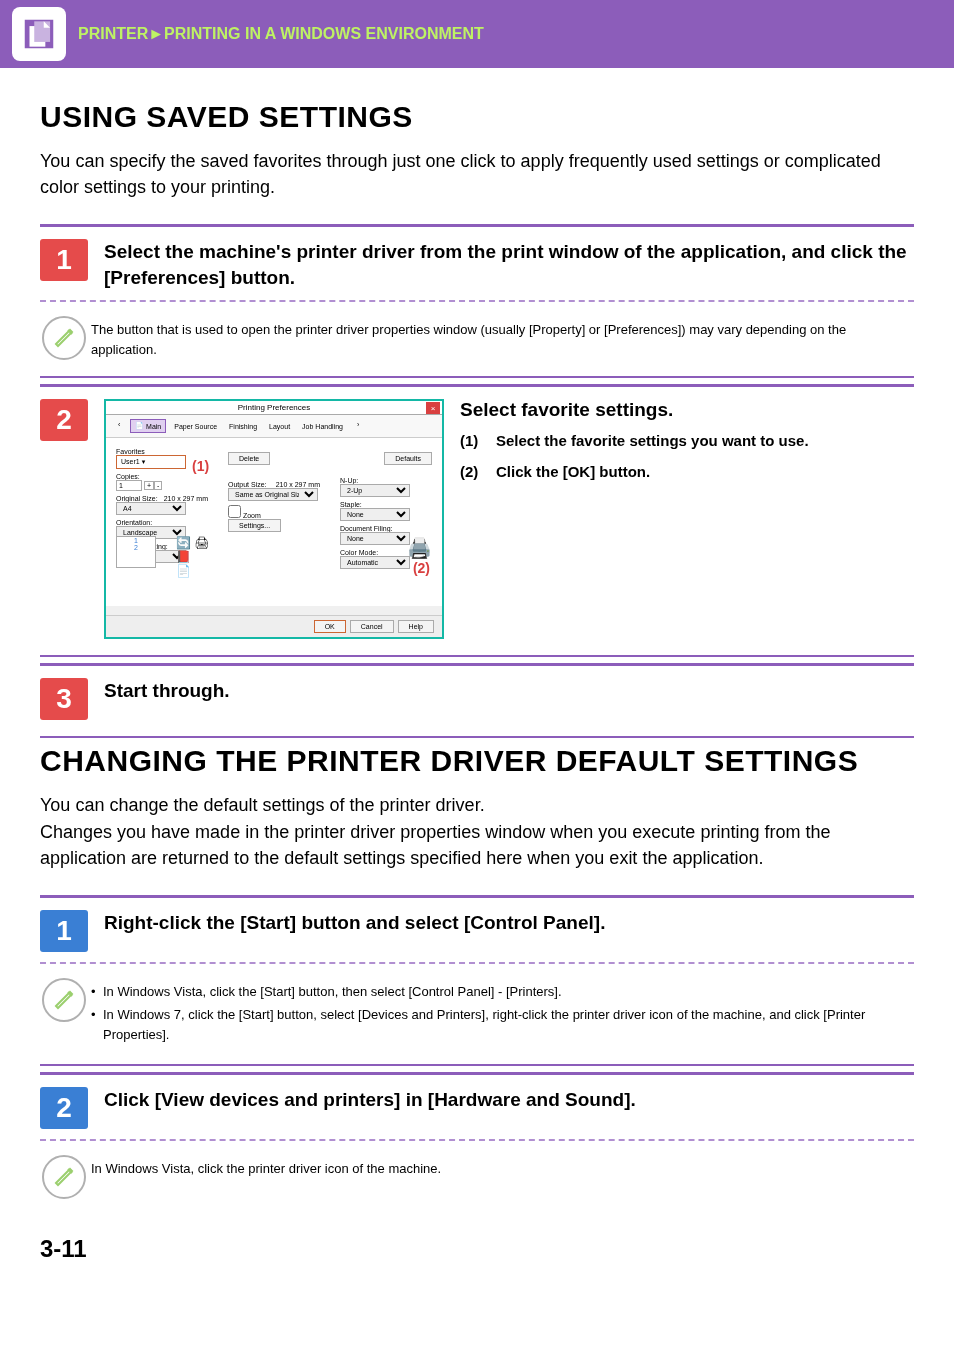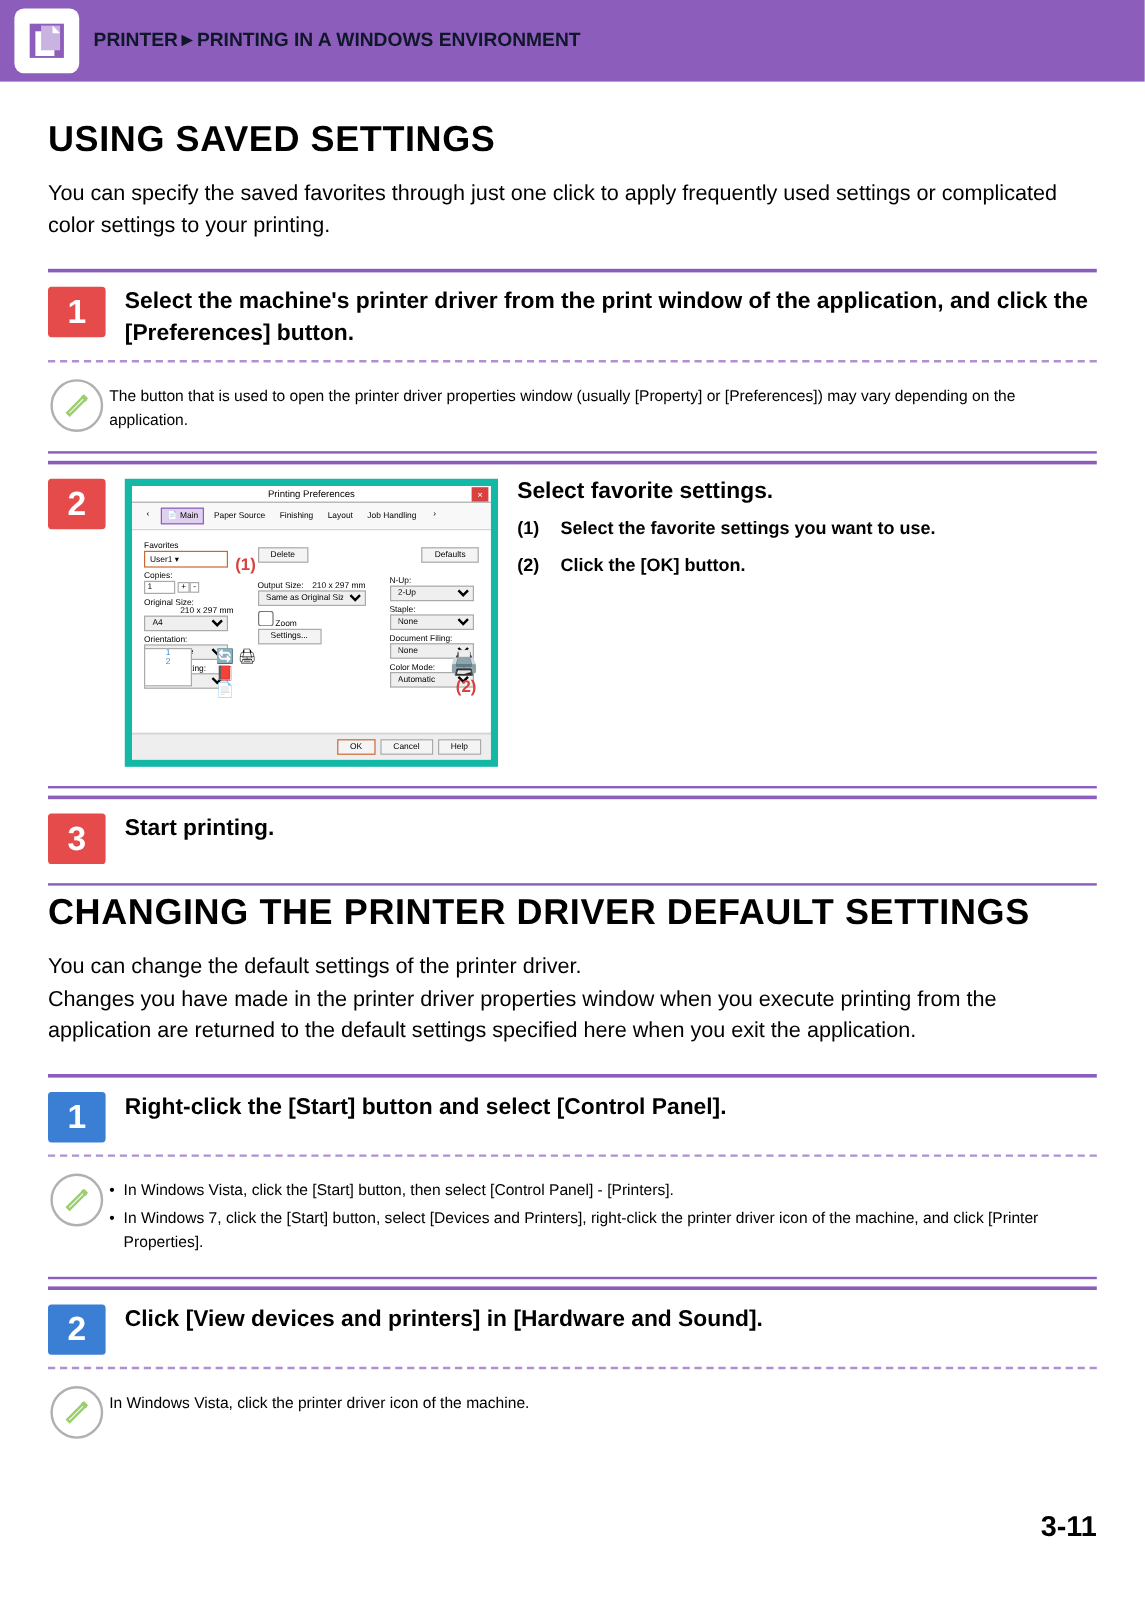--- a/index.html
+++ b/index.html
@@ -1,18 +1,18 @@
 <!DOCTYPE html>
 <html><head>
 <meta charset="utf-8">
 <style>
   * { box-sizing: border-box; margin: 0; padding: 0; }
   body { font-family: Arial, Helvetica, sans-serif; width: 954px; background: #fff; color: #000; }
   
-  .header-bar { background: #8c5dba; height: 68px; display: flex; align-items: center; padding-left: 12px; color: #0f172a; font-weight: bold; font-size: 16px; }
+  .header-bar { background: #8c5dba; height: 68px; display: flex; align-items: center; padding-left: 12px; color: #bef264; font-weight: bold; font-size: 16px; }
   .header-icon-wrap { width: 54px; height: 54px; background: #fff; border-radius: 8px; display: flex; align-items: center; justify-content: center; margin-right: 12px; }
   .header-icon-wrap svg { width: 38px; height: 38px; }
   
   .content { padding: 32px 40px 20px 40px; }
   
   h1 { font-size: 30px; font-weight: bold; margin-bottom: 14px; letter-spacing: 0.5px; }
   .intro { font-size: 18px; line-height: 1.45; margin-bottom: 24px; }
   
   .step-block { border-top: 3px solid #8c5dba; border-bottom: 2px solid #8c5dba; padding: 12px 0 16px 0; margin-bottom: 6px; }
   .step-row { display: flex; gap: 16px; }
@@ -25,42 +25,42 @@
   
   .note-row { display: flex; gap: 5px; }
   .note-icon { flex: 0 0 44px; height: 44px; border: 2px solid #b0b0b0; border-radius: 50%; display: flex; align-items: center; justify-content: center; margin-left: 2px; }
   .note-icon svg { width: 24px; height: 24px; }
   .note-text { flex: 1; font-size: 13px; line-height: 1.5; padding-top: 4px; }
   .note-text ul { list-style: none; }
   .note-text li { position: relative; padding-left: 12px; margin-bottom: 4px; }
   .note-text li::before { content: "•"; position: absolute; left: 0; }
   
   .step2-layout { display: flex; gap: 16px; flex: 1; }
-  .dialog-img { width: 311px; height: 240px; border: 6px solid #14b8a6; background: #f0f0f0; position: relative; font-size: 8px; }
+  .dialog-img { width: 340px; height: 240px; border: 2px solid #14b8a6; background: #f0f0f0; position: relative; font-size: 8px; }
   .dialog-title { background: #fff; border-bottom: 1px solid #aaa; padding: 2px 4px; display:flex; justify-content:center; position:relative; }
   .dialog-close { position:absolute; right:2px; top:1px; width:14px; height:12px; background:#d94040; display:flex;align-items:center;justify-content:center;color:#fff;font-size:8px; }
   .dialog-tabs { display:flex; gap:4px; padding:4px 6px; background:#f8f8f8; border-bottom:1px solid #ccc; font-size:7px; }
   .dialog-tab { padding:2px 4px; display:flex; align-items:center; gap:2px; }
   .dialog-tab.active { background:#e0d0f0; border:1px solid #8c5dba; }
   .dialog-body { padding:6px 10px; background:#fff; height:168px; position:relative; }
   .fav-box { border:1.5px solid #c63; padding:2px 4px; width:70px; font-size:7px; }
   .dlg-field { font-size:7px; margin-top:4px; }
   .dlg-field input,.dlg-field select{ font-size:7px; border:1px solid #aaa; padding:1px 2px; }
   .annotation { color:#d94040; font-weight:bold; font-size:14px; position:absolute; }
   .dialog-footer { position:absolute; bottom:0; left:0; right:0; padding:4px 8px; display:flex; justify-content:flex-end; gap:4px; background:#eee; border-top:1px solid #ccc;}
   .dlg-btn { font-size:7px; padding:2px 10px; border:1px solid #aaa; background:#f4f4f4;}
   .dlg-btn.ok { border:1.5px solid #c63; }
   
   .side-instr { flex:1; }
   .side-instr h3 { font-size:19px; font-weight:bold; margin-bottom:10px; }
   .side-instr ol { list-style:none; }
   .side-instr li { display:flex; gap:8px; font-size:15px; font-weight:bold; margin-bottom:10px; line-height:1.35; }
   .side-instr .ln { flex:0 0 28px; }
   
-  .page-num { text-align:right; font-size:24px; font-weight:bold; margin-top:44px; }
+  .page-num { text-align:left; font-size:24px; font-weight:bold; margin-top:20px; }
 </style>
 </head>
 <body>
 
 <div class="header-bar">
   <div class="header-icon-wrap">
     <svg viewBox="0 0 48 48">
         <rect x="6" y="6" width="36" height="36" fill="#8c5dba"></rect>
         <rect x="12" y="14" width="20" height="26" fill="#fff"></rect>
         <rect x="18" y="8" width="20" height="26" fill="#c9b3e0"></rect>
@@ -177,21 +177,21 @@
           </ol>
         </div>
       </div>
     </div>
   </div>
 
   <div class="step-block">
     <div class="step-row">
       <div class="step-num">3</div>
       <div class="step-text">
-        <div class="step-heading">Start printing.</div>
+        <div class="step-heading">Start through.</div>
       </div>
     </div>
   </div>
 
   <h1 style="">CHANGING THE PRINTER DRIVER DEFAULT SETTINGS</h1>
   <p class="intro" style="white-space:pre-line">You can change the default settings of the printer driver.
 Changes you have made in the printer driver properties window when you execute printing from the application are returned to the default settings specified here when you exit the application.</p>
 
   <div class="step-block">
     <div class="step-row">

